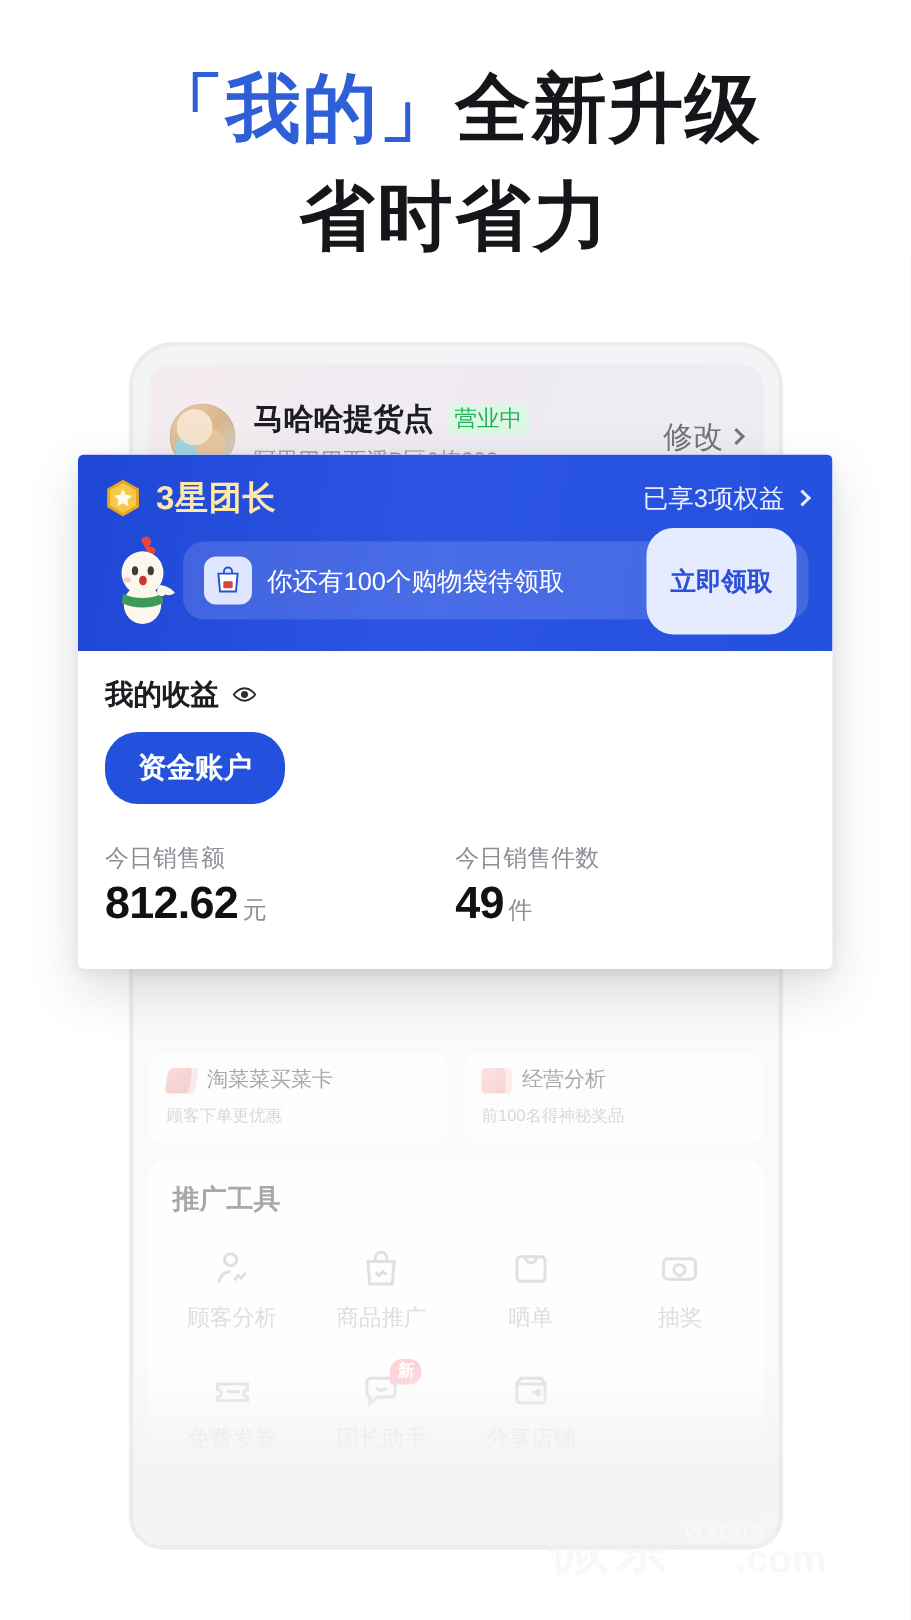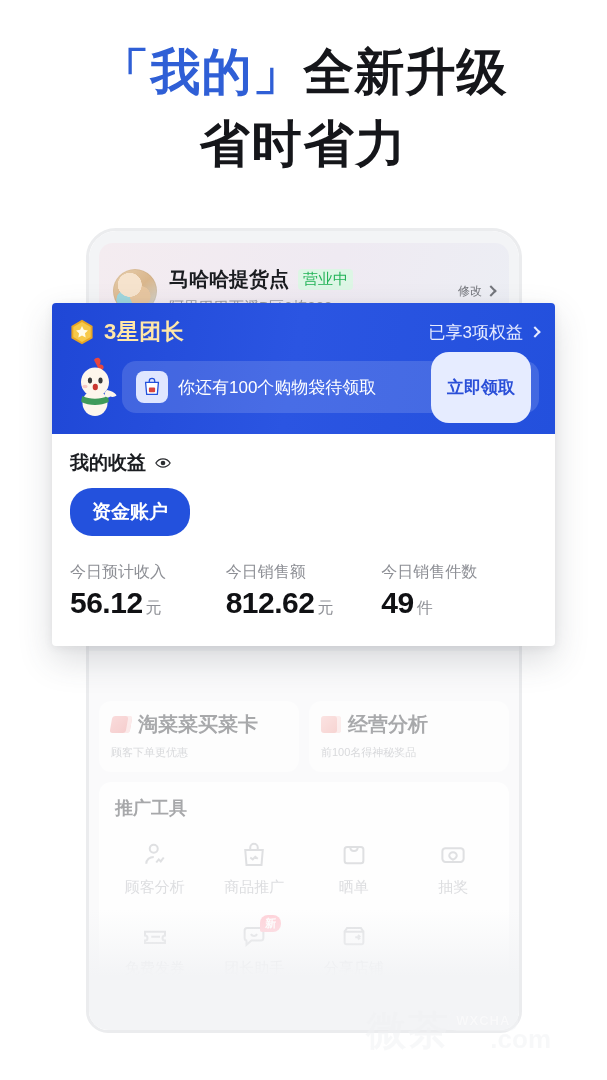--- a/index.html
+++ b/index.html
@@ -77,21 +77,21 @@
   .store-text { margin-left:12px; flex:1; min-width:0; }
   .store-row1 { display:flex; align-items:center; gap:9px; }
   .store-name { font-size:20px; font-weight:bold; color:#1b1d21; white-space:nowrap; }
   .store-badge {
     font-size:15px; color:#22b357; background:#ddf6e5;
     border-radius:4px; padding:1px 5px; font-weight:500; white-space:nowrap;
   }
   .store-addr { font-size:15px; color:#9a9ca2; margin-top:5px; white-space:nowrap; }
   .store-edit {
     display:flex;align-items:center;gap:5px;
-    font-size:12px;color:#73757b;flex:0 0 auto;
+    font-size:20px;color:#73757b;flex:0 0 auto;
   }
   .chev { display:inline-block; width:8px; height:8px;
     border-right:2px solid currentColor; border-top:2px solid currentColor;
     transform:rotate(45deg); }
 
   
   .promo-row {
     display:flex; gap:10px; margin:10px 10px 0 10px;
   }
   .promo-card {
@@ -99,21 +99,21 @@
   }
   .promo-t { display:flex; align-items:center; gap:7px; }
   .promo-icon {
     width:20px;height:17px;border-radius:3px;flex:0 0 auto;
     background:linear-gradient(135deg,#f3b0b0,#e98f8f);
     transform:skewX(-10deg);
     box-shadow:inset -4px 0 0 rgba(255,255,255,.55);
   }
   .promo-icon.book { transform:none; border-radius:3px;
     background:linear-gradient(135deg,#f6c2bf,#eb9b97); }
-  .promo-title { font-size:20px; color:#3e4045; font-weight:700; }
+  .promo-title { font-size:14px; color:#3e4045; font-weight:400; }
   .promo-sub { font-size:11px; color:#a9abb0; margin-top:7px; }
 
   .tools-card {
     margin:10px 10px 0 10px; background:#fcfcfd; border-radius:12px;
     padding:14px 6px 6px 6px;
   }
   .tools-title { font-size:18px; font-weight:bold; color:#3c3e43; padding-left:10px; }
   .tools-grid {
     display:grid; grid-template-columns:repeat(4,1fr);
     row-gap:4px; margin-top:12px;
@@ -418,26 +418,20 @@
           </svg>
       </span>
     </div>
 
     <div class="earn-row">
       <button class="fund-btn">资金账户</button>
     </div>
 
     <div class="stats">
       <div class="stat">
-        <div class="lbl">今日预计收入</div>
-        <div class="val">
-          <span>56.12</span><span class="unit">元</span>
-        </div>
-      </div>
-      <div class="stat">
         <div class="lbl">今日销售额</div>
         <div class="val">
           <span>812.62</span><span class="unit">元</span>
         </div>
       </div>
       <div class="stat">
         <div class="lbl">今日销售件数</div>
         <div class="val">
           <span>49</span><span class="unit">件</span>
         </div>

